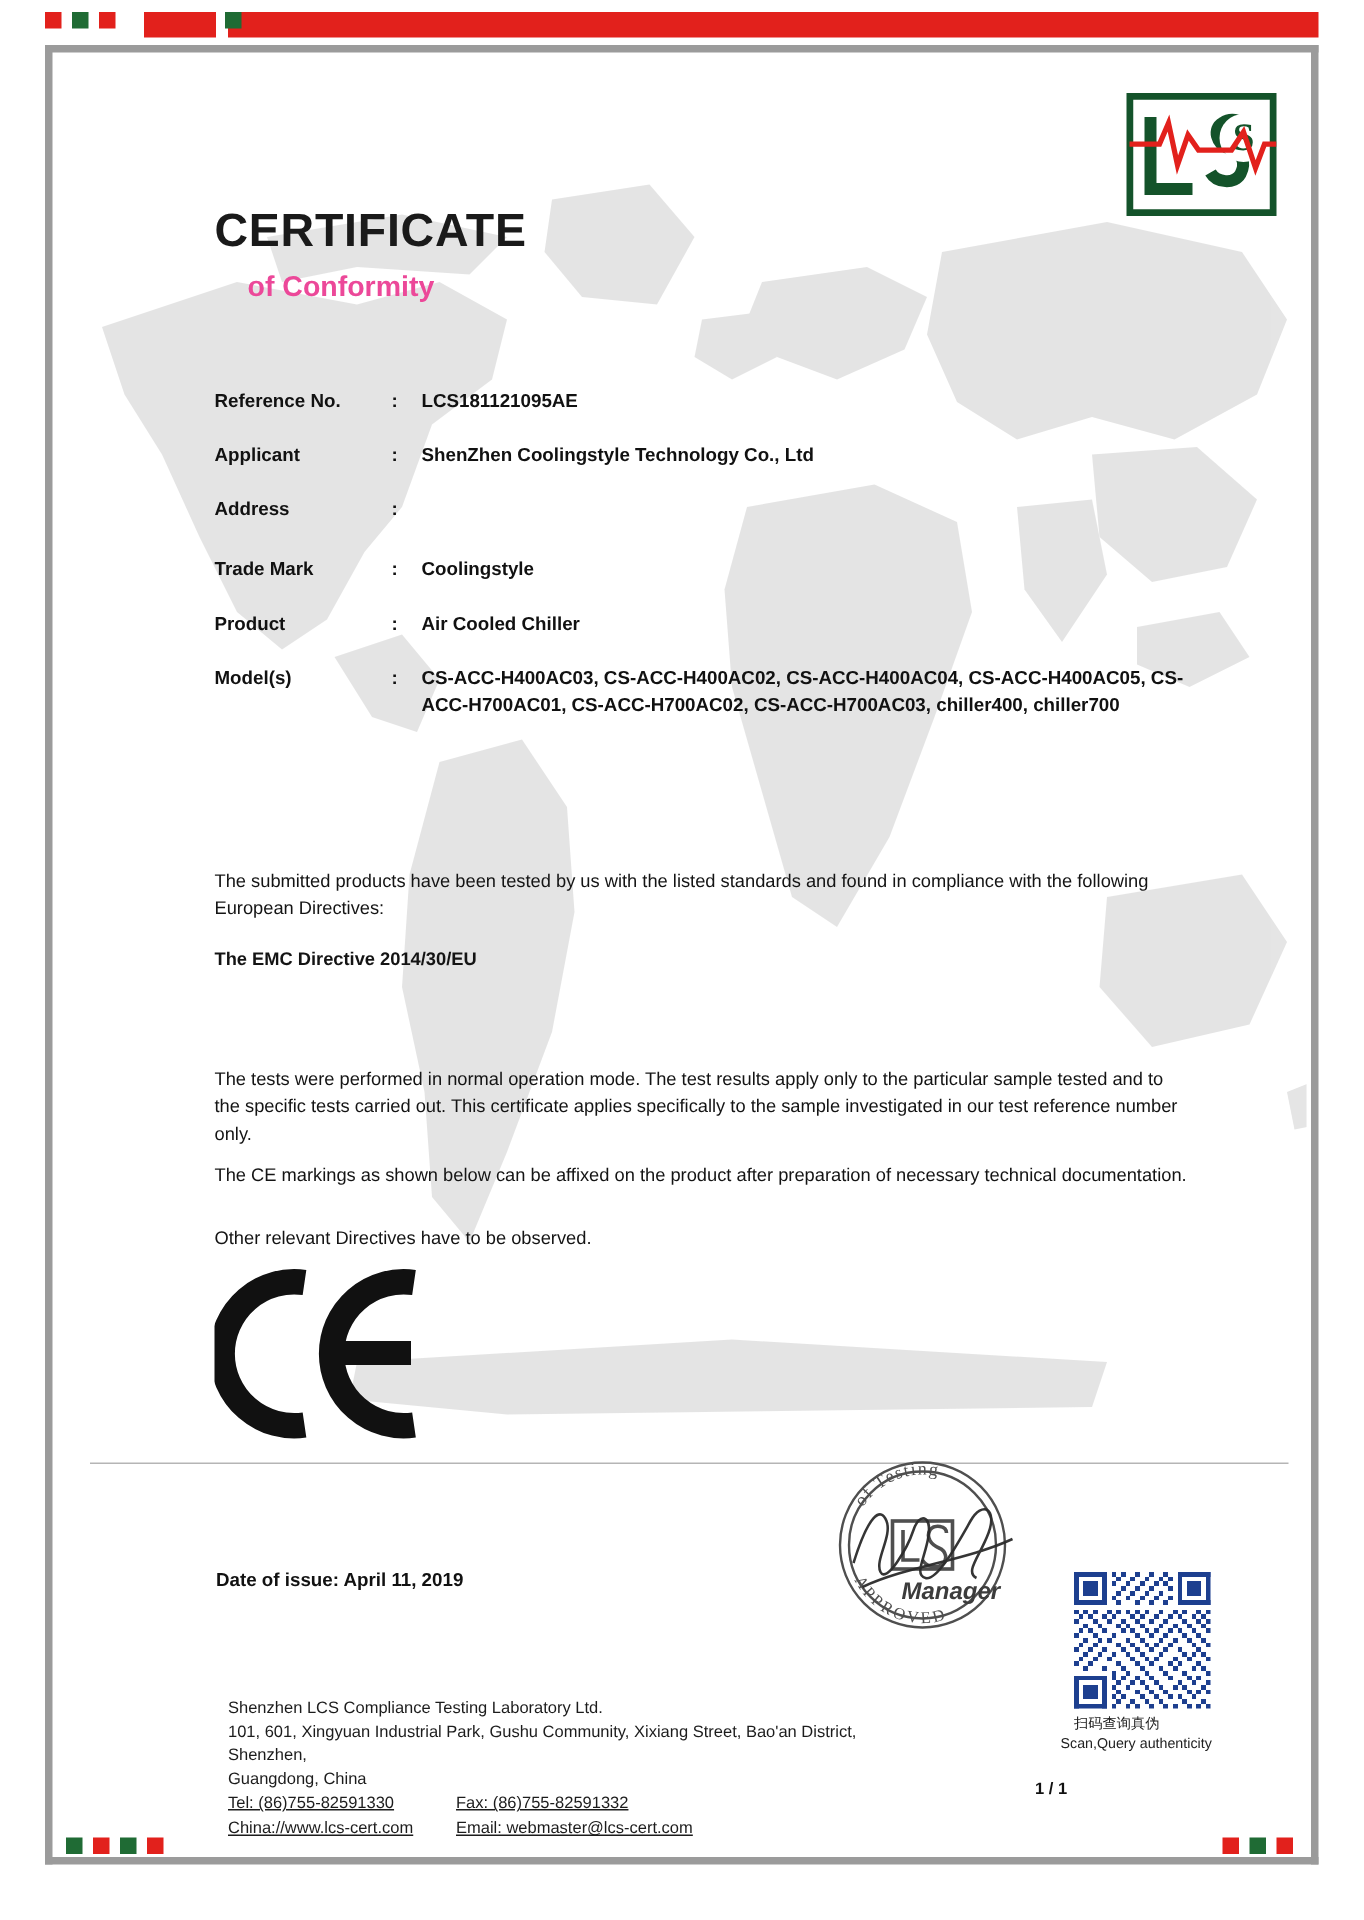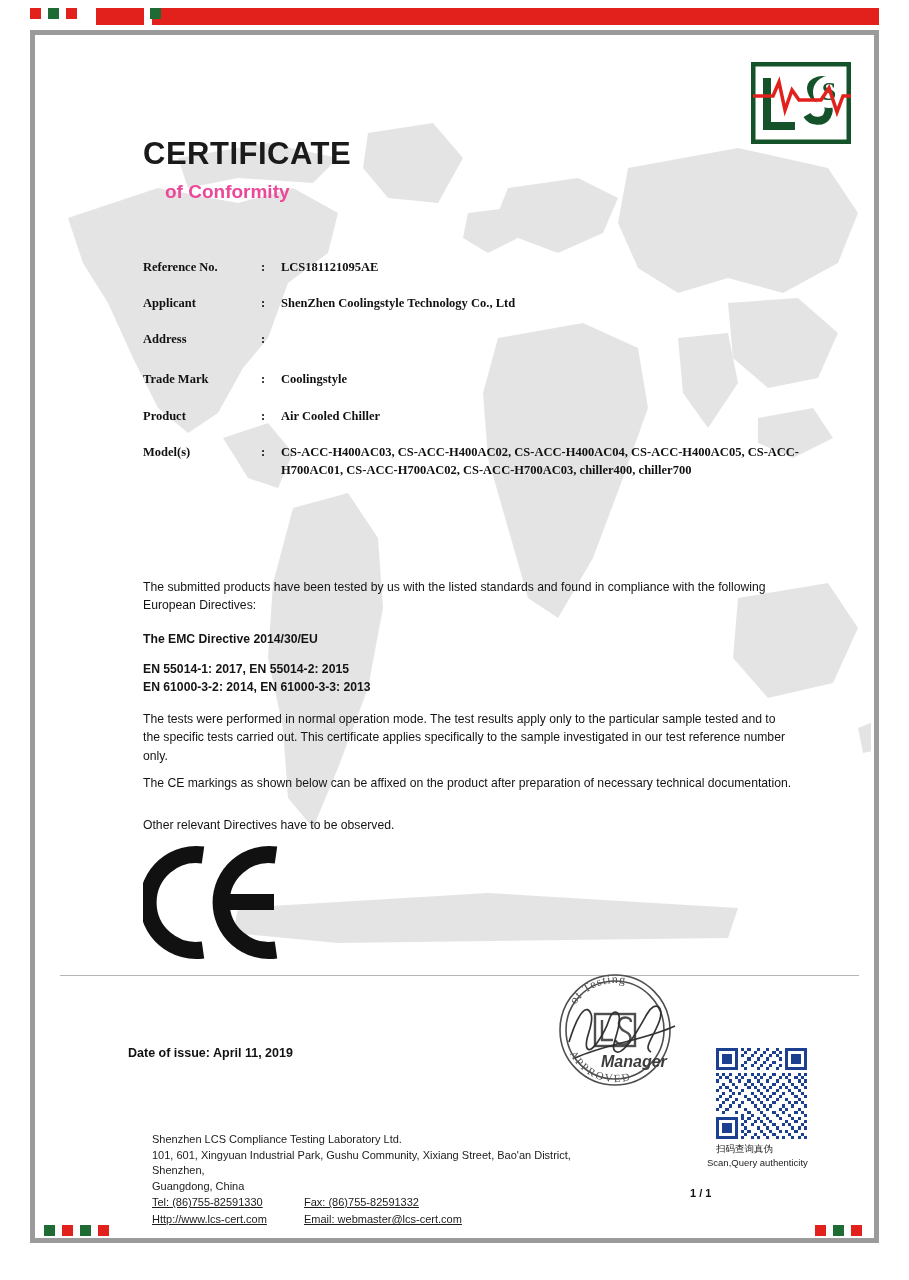--- a/index.html
+++ b/index.html
@@ -83,21 +83,20 @@
     font-weight: bold;
     color: #ec4899;
   }
 
   
   .fields {
     position: absolute;
     left: 143px;
     top: 258px;
     width: 660px;
-    font-family: Liberation Serif, serif;
   }
   .field-row {
     display: flex;
     margin-bottom: 18px;
     font-size: 12.5px;
     font-weight: bold;
     color: #111;
     line-height: 1.45;
   }
   .field-label {
@@ -145,21 +144,21 @@
     left: 60px;
     top: 975px;
     width: 799px;
     height: 1px;
     background: #b5b5b5;
   }
 
   
   .date-issue {
     position: absolute;
-    left: 128px;
+    left: 144px;
     top: 1046px;
     font-size: 12.5px;
     font-weight: bold;
     color: #111;
   }
 
   
   .stamp {
     position: absolute;
     left: 535px;
@@ -334,24 +333,20 @@
     <div class="field-row">
       <div class="field-label">Model(s)</div>
       <div class="field-colon">:</div>
       <div class="field-value">CS-ACC-H400AC03, CS-ACC-H400AC02, CS-ACC-H400AC04, CS-ACC-H400AC05, CS-ACC-H700AC01, CS-ACC-H700AC02, CS-ACC-H700AC03, chiller400, chiller700</div>
     </div>
 
   </div>
 
   <div class="body-text p1">The submitted products have been tested by us with the listed standards and found in compliance with the following European Directives:</div>
   <div class="body-text bold p2">The EMC Directive 2014/30/EU</div>
-  <div class="body-text bold p3">
-    <div>EN 55014-1: 2017, EN 55014-2: 2015</div>
-    <div>EN 61000-3-2: 2014, EN 61000-3-3: 2013</div>
-  </div>
   <div class="body-text p4">The tests were performed in normal operation mode. The test results apply only to the particular sample tested and to the specific tests carried out. This certificate applies specifically to the sample investigated in our test reference number only.</div>
   <div class="body-text p5">The CE markings as shown below can be affixed on the product after preparation of necessary technical documentation.</div>
   <div class="body-text p6">Other relevant Directives have to be observed.</div>
 
   <svg class="ce-mark" viewBox="0 0 145 115">
     <path d="M60,10 A48,48 0 1,0 60,105" fill="none" stroke="#111" stroke-width="17"></path>
     <path d="M133,10 A48,48 0 1,0 133,105" fill="none" stroke="#111" stroke-width="17"></path>
     <rect x="85" y="49" width="46" height="16" fill="#111"></rect>
   </svg>
 
@@ -620,20 +615,20 @@
 
   <div class="footer">
     <div>Shenzhen LCS Compliance Testing Laboratory Ltd.</div>
     <div>101, 601, Xingyuan Industrial Park, Gushu Community, Xixiang Street, Bao'an District, Shenzhen,</div>
     <div>Guangdong, China</div>
     <div class="footer-contact">
       <div class="footer-col-a">Tel: (86)755-82591330</div>
       <div class="footer-col-b">Fax: (86)755-82591332</div>
     </div>
     <div class="footer-contact">
-      <div class="footer-col-a">Http://www.lcs-cert.com</div>
+      <div class="footer-col-a">China://www.lcs-cert.com</div>
       <div class="footer-col-b">Email: webmaster@lcs-cert.com</div>
     </div>
   </div>
 
   <div class="page-no">1 / 1</div>
 
 </div>
 
 </body></html>

